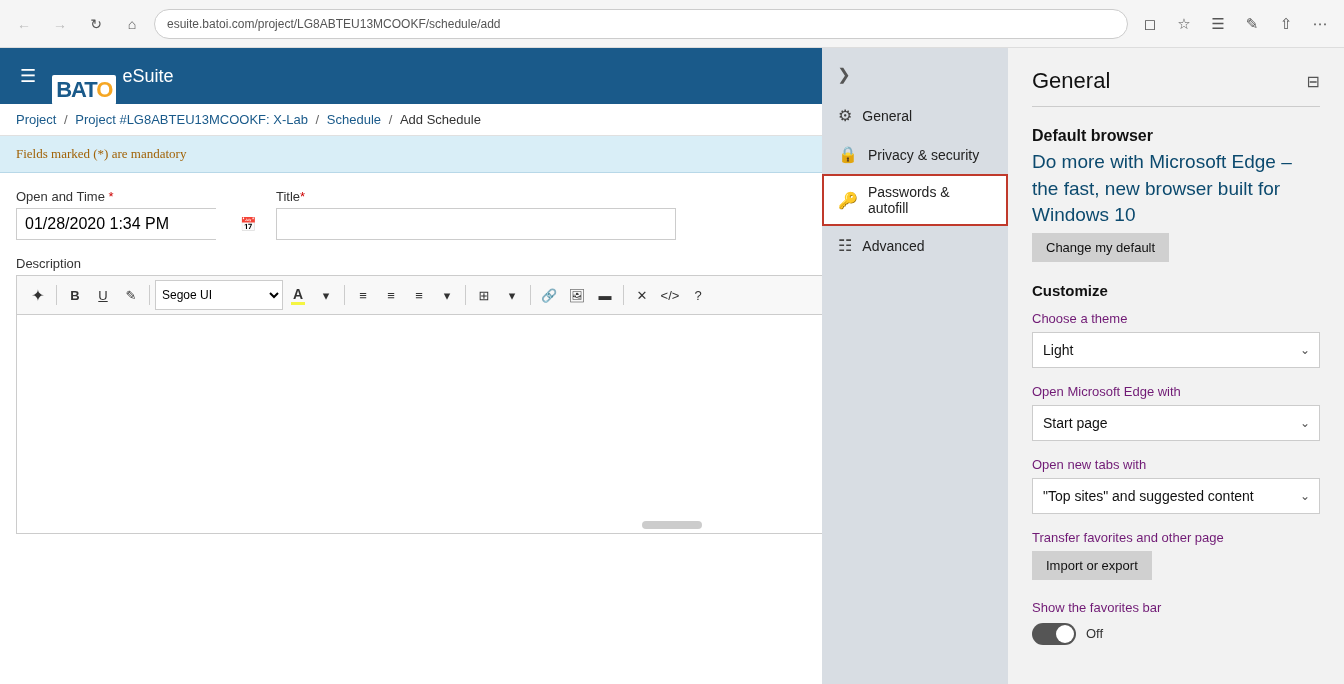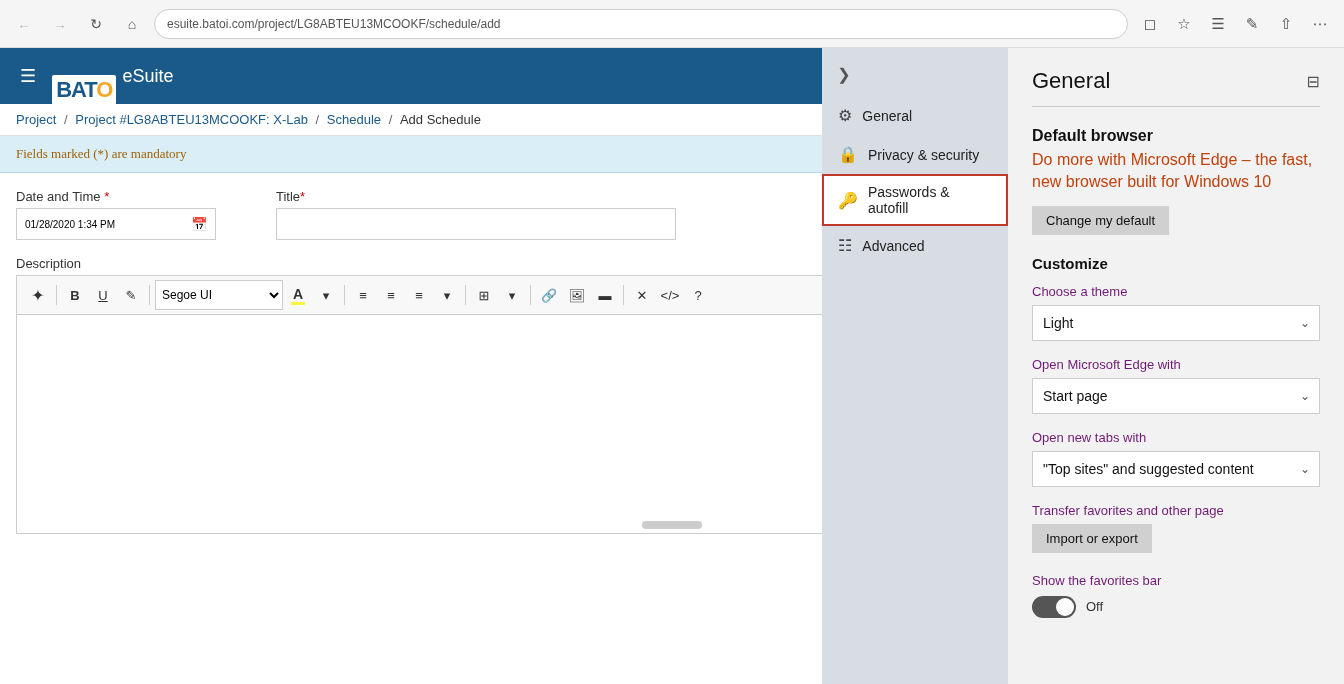--- a/index.html
+++ b/index.html
@@ -161,21 +161,21 @@
       align-items: center;
       border: 1px solid #ccc;
       background: white;
       height: 32px;
       width: 200px;
     }
     .date-input {
       border: none;
       outline: none;
       padding: 0 8px;
-      font-size: 10px;
+      font-size: 16px;
       flex: 1;
       height: 100%;
     }
     .calendar-icon-btn {
       width: 30px; height: 30px;
       background: none;
       border: none;
       cursor: pointer;
       display: flex; align-items: center; justify-content: center;
       color: #555;
@@ -310,23 +310,23 @@
       background: #ccc;
       margin-bottom: 20px;
     }
     .settings-section-title {
       font-size: 16px;
       font-weight: 600;
       color: #111;
       margin-bottom: 4px;
     }
     .settings-section-desc {
-      font-size: 16px;
-      color: #c2410c;
-      margin-bottom: 12px;
+      font-size: 19px;
+      color: #0c4a6e;
+      margin-bottom: 4px;
       line-height: 1.4;
     }
     .settings-btn {
       background: #d0d0d0;
       border: none;
       padding: 7px 14px;
       font-size: 13px;
       color: #111;
       cursor: pointer;
       margin-bottom: 20px;
@@ -436,21 +436,21 @@
       <span class="breadcrumb-sep"> / </span>
       <span class="breadcrumb-current">Add Schedule</span>
     </div>
 
     <div class="form-area">
       <div class="mandatory-notice">Fields marked (*) are mandatory</div>
       <div class="form-fields">
         <div class="form-row">
           <div class="form-group date-group">
             <div class="form-label">
-              <span>Date and Time</span><span class="required"> *</span>
+              <span>Open and Time</span><span class="required"> *</span>
             </div>
             <div class="date-input-wrapper">
               <input class="date-input" type="text" value="01/28/2020 1:34 PM" style="">
               <button class="calendar-icon-btn">📅</button>
             </div>
           </div>
           <div class="form-group title-group">
             <div class="form-label">
               <span>Title</span><span class="required">*</span>
             </div>

